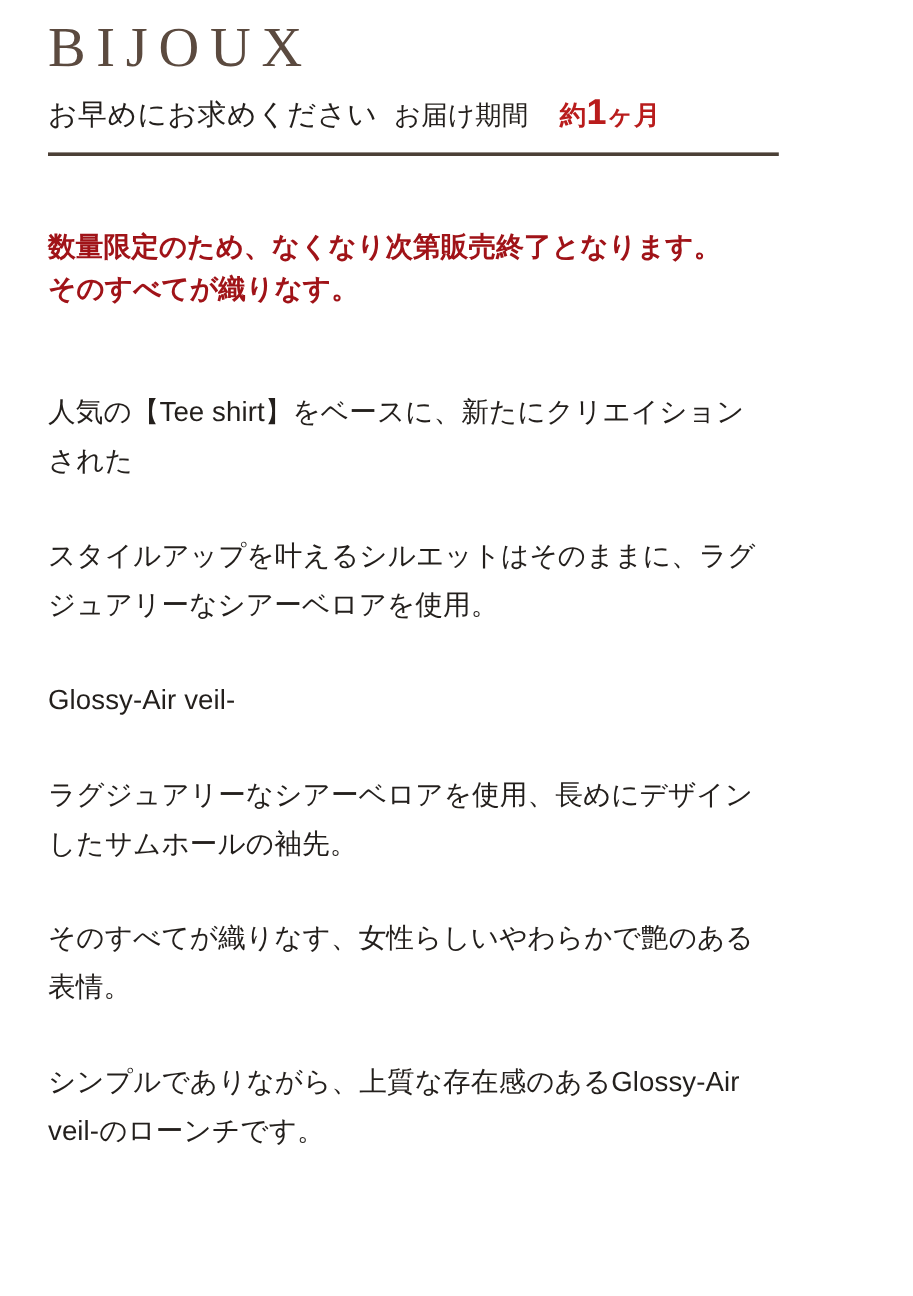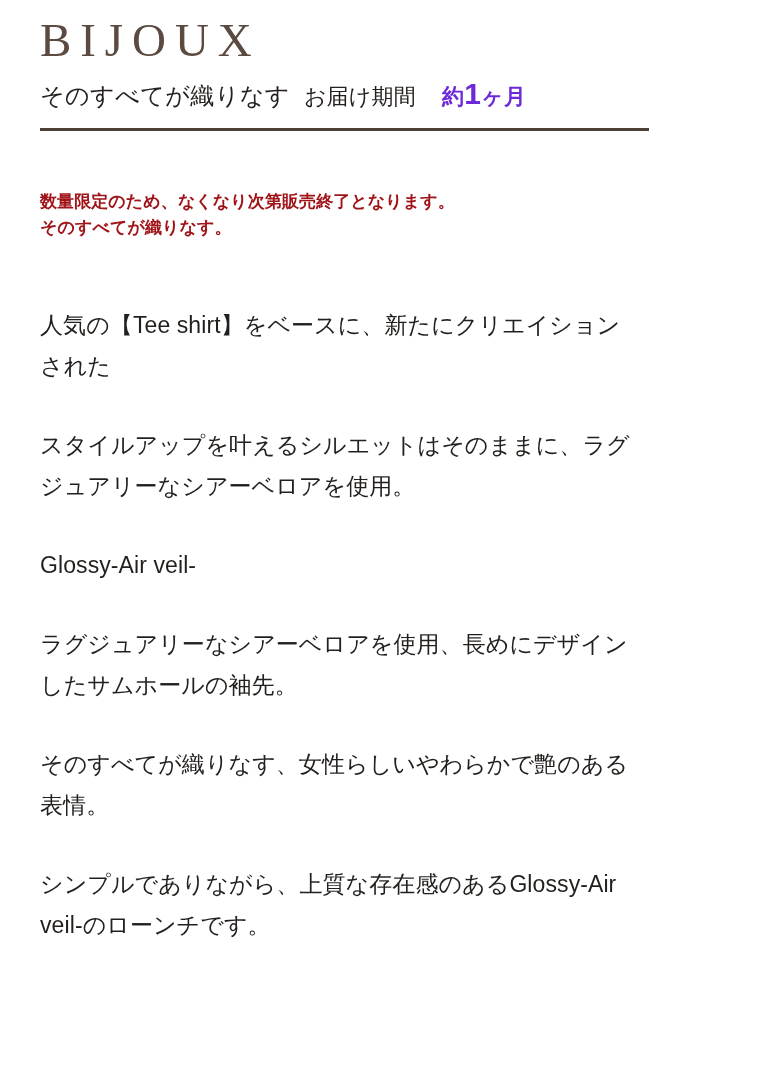--- a/index.html
+++ b/index.html
@@ -50,41 +50,41 @@
   .sub-label {
     font-size: 22px;
     font-weight: normal;
     color: #231f1c;
     margin-left: 14px;
     letter-spacing: 0.01em;
   }
   .sub-period {
     font-size: 22px;
     font-weight: bold;
-    color: #6d28d9;
+    color: #b91c1c;
     margin-left: 26px;
     letter-spacing: 0.01em;
   }
   .sub-period .num {
     font-size: 30px;
     font-weight: bold;
   }
   .rule {
     margin-top: 16px;
     height: 3px;
     background: #4b4036;
     width: 609px;
   }
 
   
   .alert {
     margin-top: 58px;
     color: #a01318;
     font-weight: bold;
-    font-size: 17px;
+    font-size: 23px;
     line-height: 1.55;
     letter-spacing: 0.005em;
   }
   .alert div { white-space: nowrap; }
 
   
   .body-copy {
     margin-top: 64px;
     font-size: 23px;
     line-height: 1.78;
@@ -98,21 +98,21 @@
 </style>
 </head>
 <body>
 
 <div class="page">
 
   <div class="header">
     <div class="brand">BIJOUX</div>
 
     <div class="subline">
-      <span class="sub-main">そのすべてが織りなす</span>
+      <span class="sub-main">お早めにお求めください</span>
       <span class="sub-label">お届け期間</span>
       <span class="sub-period">
         <span>約</span><span class="num">1</span><span>ヶ月</span>
       </span>
     </div>
 
     <div class="rule"></div>
   </div>
 
   <div class="alert">

